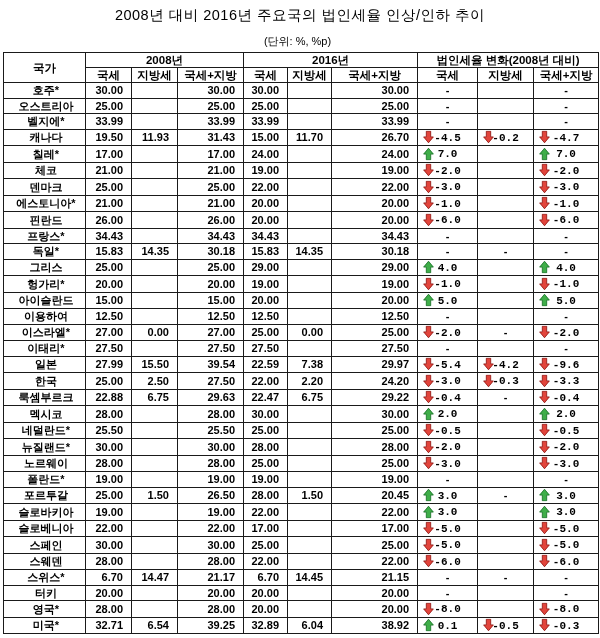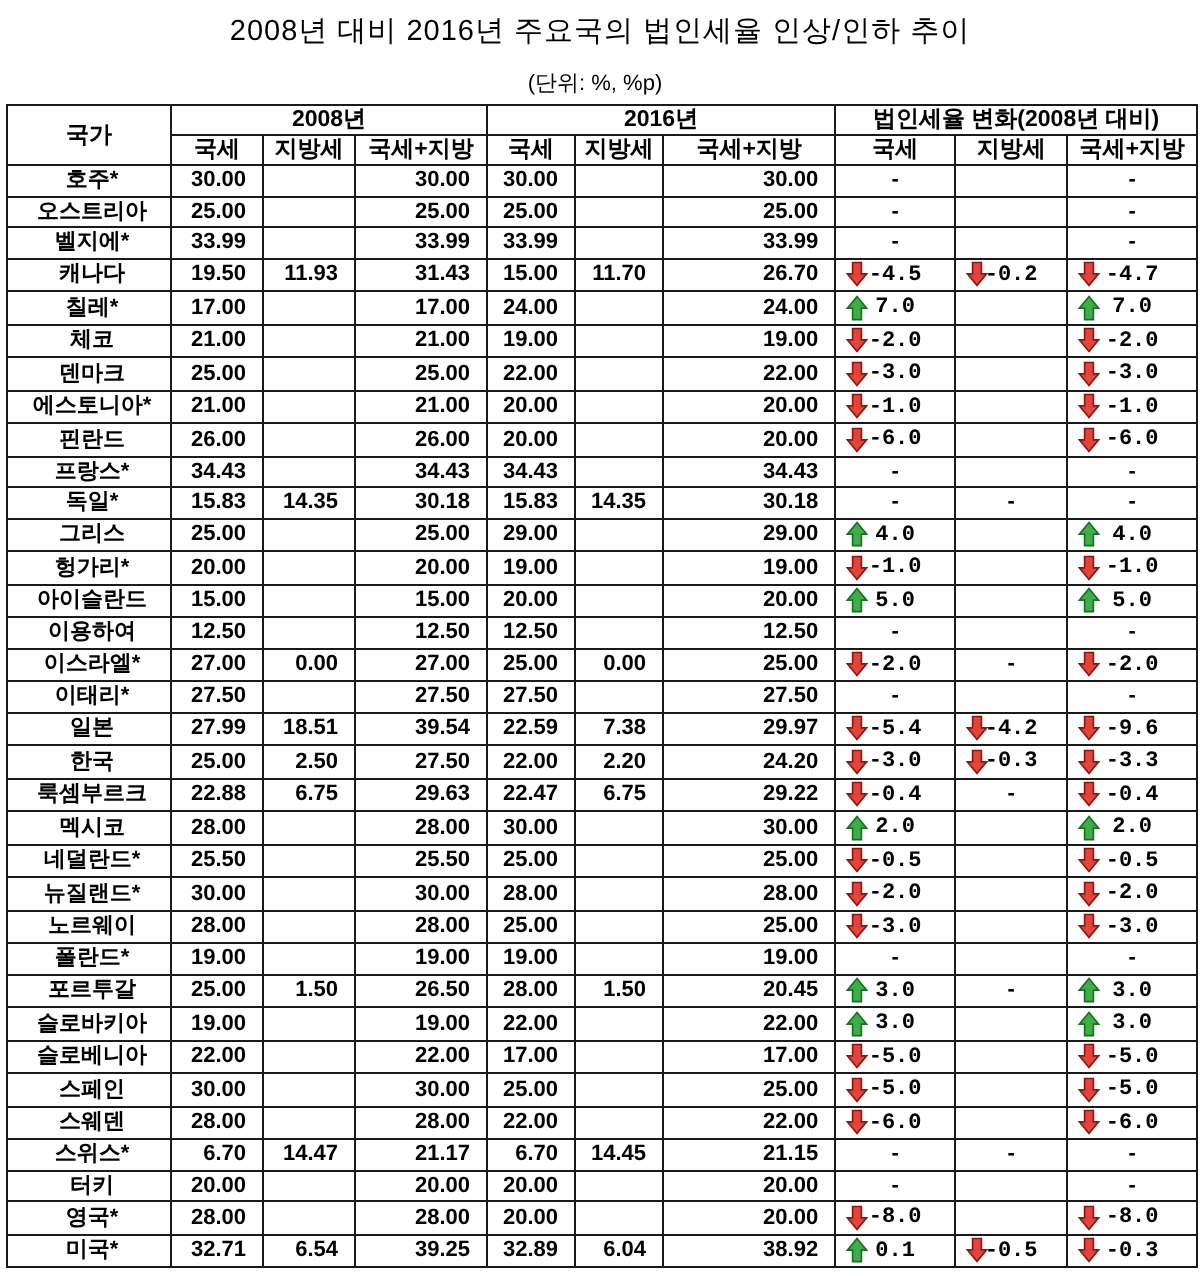--- a/index.html
+++ b/index.html
@@ -335,21 +335,21 @@
     <td class="num"></td>
     <td class="num">27.50</td>
     <td class="chg-cell">-</td>
     <td class="chg-cell"></td>
     <td class="chg-cell">-</td>
   </tr>
 
   <tr>
     <td class="country">일본</td>
     <td class="num">27.99</td>
-    <td class="num">18.51</td>
+    <td class="num">15.50</td>
     <td class="num">39.54</td>
     <td class="num">22.59</td>
     <td class="num">7.38</td>
     <td class="num">29.97</td>
     <td class="chg-cell"><svg viewBox="0 0 12 14" width="11" height="13">
               <path d="M3.6 0.7 H8.4 V6.9 H11.3 L6 13.3 L0.7 6.9 H3.6 Z" fill="#e2453c" stroke="#8e1410" stroke-width="0.9"></path>
             </svg><span class="chg-val">-5.4</span></td>
     <td class="chg-cell"><svg viewBox="0 0 12 14" width="11" height="13">
               <path d="M3.6 0.7 H8.4 V6.9 H11.3 L6 13.3 L0.7 6.9 H3.6 Z" fill="#e2453c" stroke="#8e1410" stroke-width="0.9"></path>
             </svg><span class="chg-val">-4.2</span></td>

